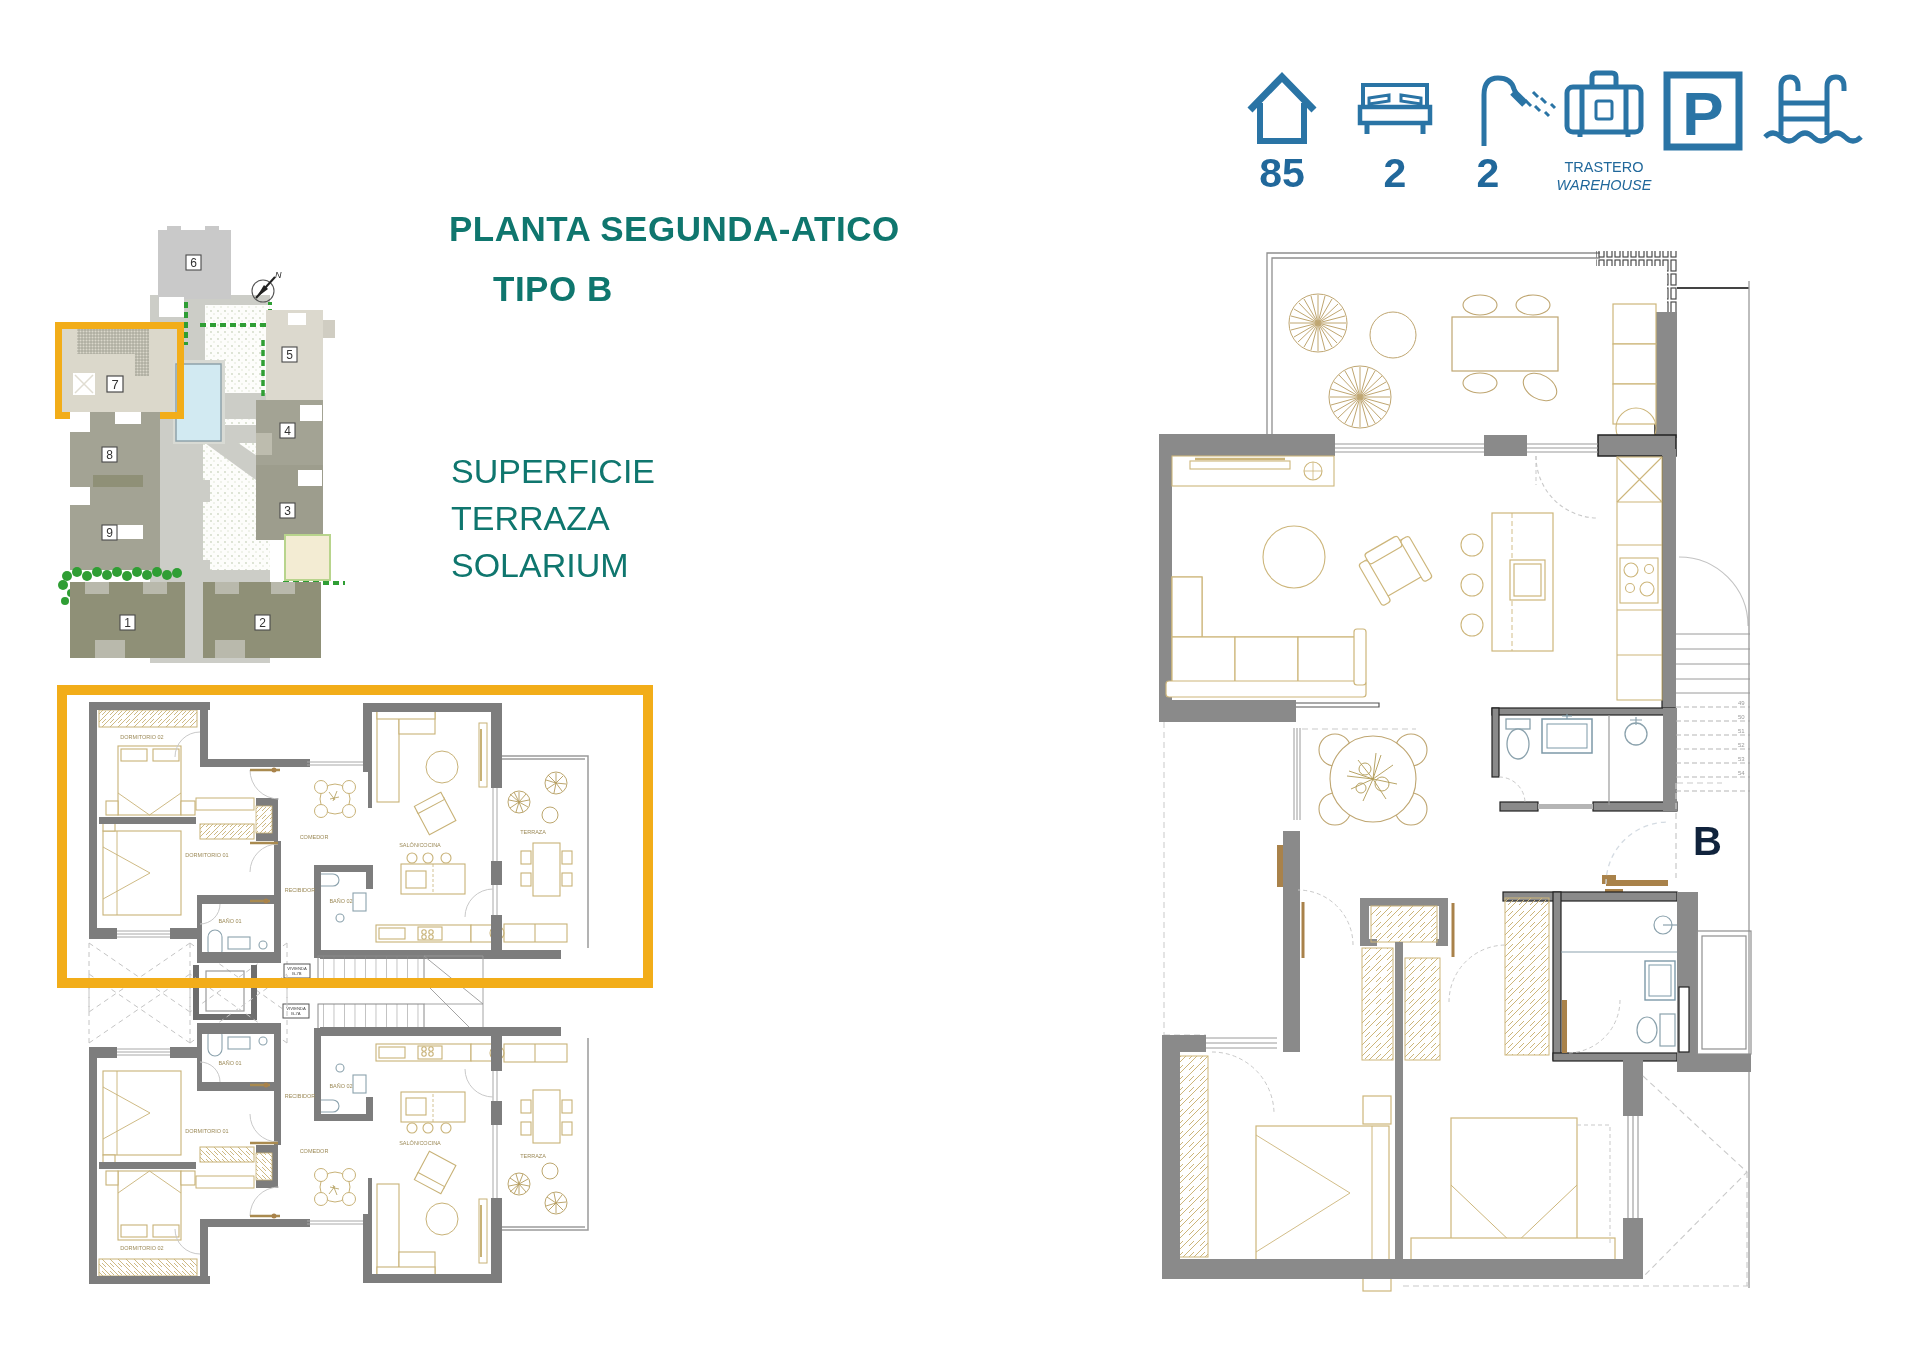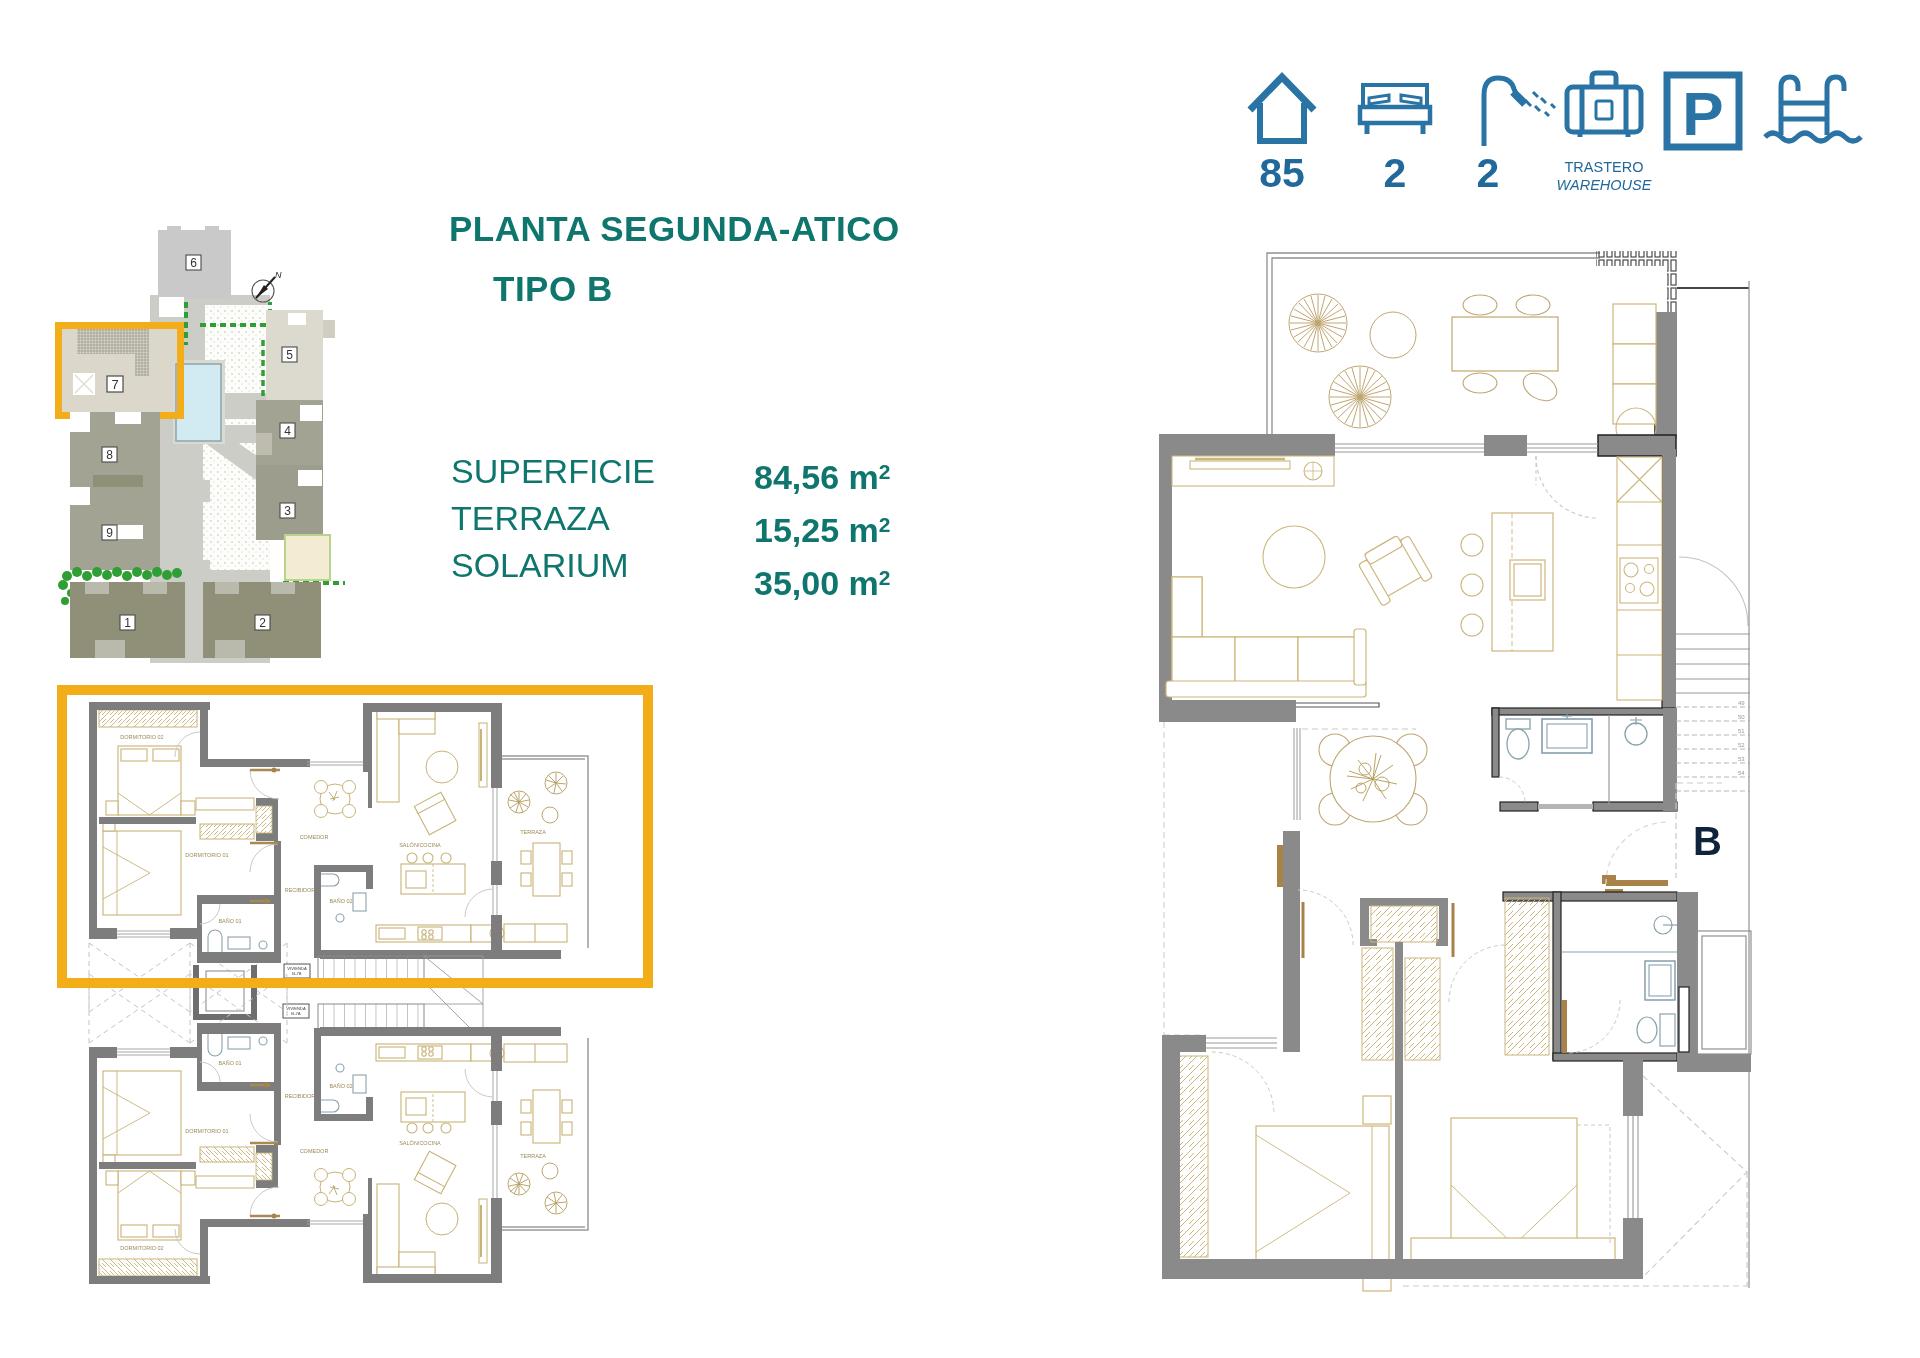--- a/index.html
+++ b/index.html
@@ -12,22 +12,20 @@
 <body>
 <div id="page">
 
 <div class="abs navy" style="left:449px;top:209px;font-size:35px;font-weight:bold;letter-spacing:0.5px;">PLANTA SEGUNDA-ATICO</div>
 
 <div class="abs navy" style="left:449px;top:269px;font-size:35px;font-weight:bold;letter-spacing:0.5px;margin-left:44px;">TIPO B</div>
 
 <div class="abs navy" style="left:451px;top:448px;font-size:34px;font-weight:normal;line-height:47px;">
 SUPERFICIE<br>TERRAZA<br>SOLARIUM</div>
 
-<div class="abs navy" style="left:754px;top:448px;font-size:34px;font-weight:bold;line-height:47px;">
-84,56 m<span style="font-size:21px;vertical-align:10px;">2</span><br>15,25 m<span style="font-size:21px;vertical-align:10px;">2</span><br>35,00 m<span style="font-size:21px;vertical-align:10px;">2</span></div>
 
 <svg class="abs" style="left:1230px;top:65px;" width="660" height="145" viewBox="0 0 660 145">
 <g fill="none" stroke="#2a74a5" stroke-width="4.5">
 
   <g>
     <path d="M 20 45 L 52 12 L 84 45" stroke-width="7"></path>
     <path d="M 30 38 L 30 76 L 74 76 L 74 38" stroke-width="6"></path>
   </g>
 
   <g>

